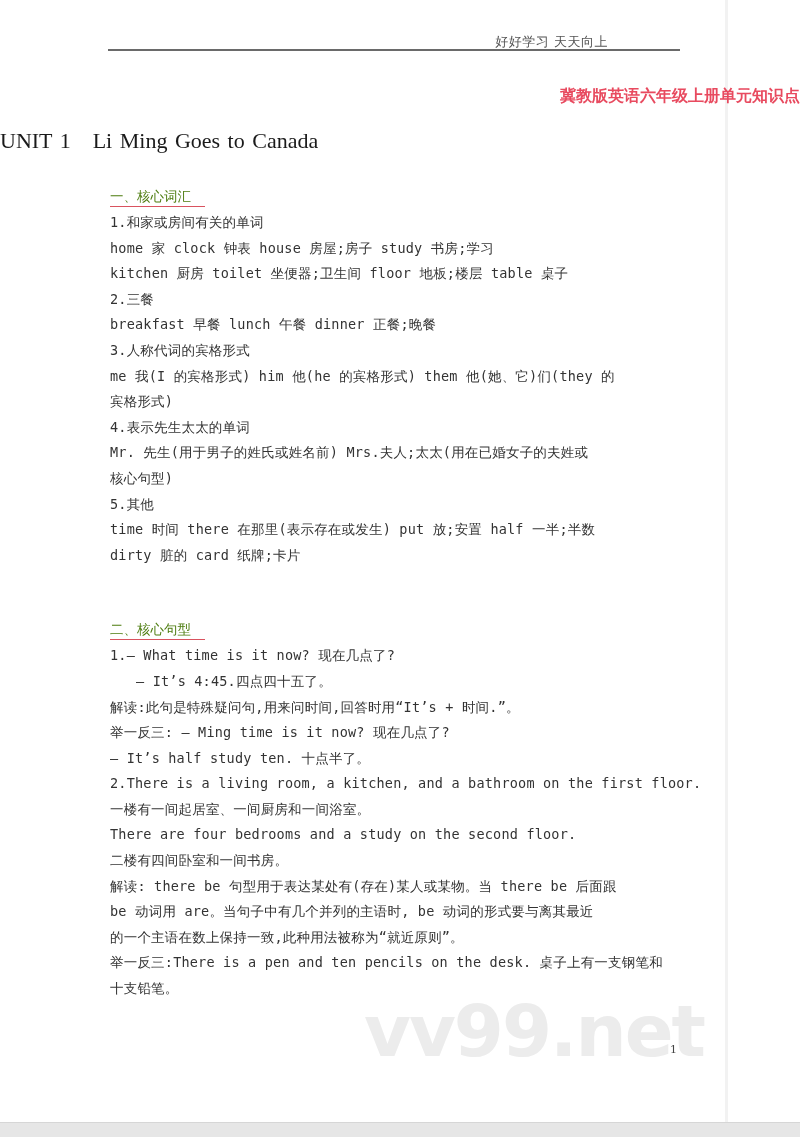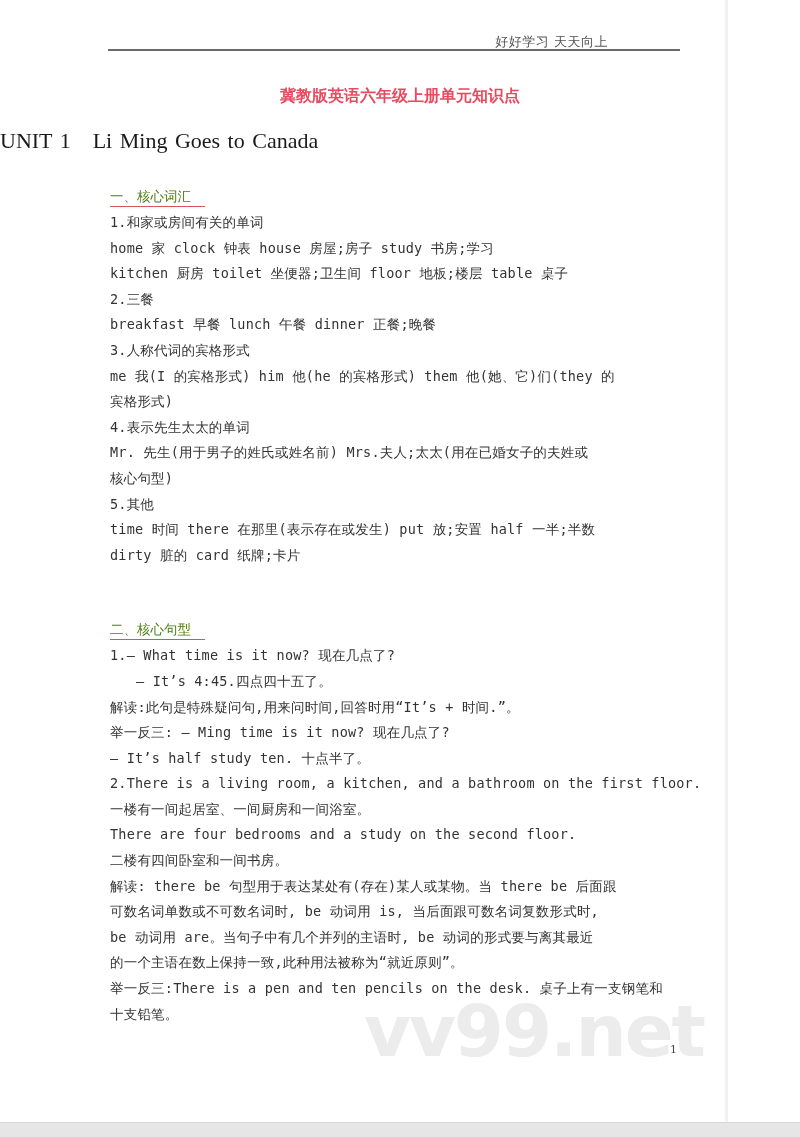--- a/index.html
+++ b/index.html
@@ -28,21 +28,21 @@
     font-size: 13px; color: #555555;
     font-family: "DejaVu Serif", serif;
     letter-spacing: 0.5px;
   }
   .header-rule {
     position: absolute; left: 108px; top: 49px; width: 572px; height: 2px;
     background: #6a6a6a;
   }
   .subtitle {
     position: absolute; left: 0; width: 800px; top: 86px;
-    text-align: center; font-size: 16px; font-weight: bold;
+    text-align: right; font-size: 16px; font-weight: bold;
     color: #e84a5f;
     font-family: "DejaVu Sans", sans-serif;
   }
   .title {
     position: absolute; left: 0; width: 800px; top: 121px;
     font-size: 22px; font-weight: normal;
     color: #1a1a1a;
     font-family: "Liberation Serif", serif;
     word-spacing: 2px;
     margin-top: 7px;
@@ -123,21 +123,20 @@
       <div class="line">1.— What time is it now? 现在几点了?</div>
       <div class="line indent">— It’s 4:45.四点四十五了。</div>
       <div class="line">解读:此句是特殊疑问句,用来问时间,回答时用“It’s + 时间.”。</div>
       <div class="line">举一反三: — Ming time is it now? 现在几点了?</div>
       <div class="line">— It’s half study ten. 十点半了。</div>
       <div class="line">2.There is a living room, a kitchen, and a bathroom on the first floor.</div>
       <div class="line">一楼有一间起居室、一间厨房和一间浴室。</div>
       <div class="line">There are four bedrooms and a study on the second floor.</div>
       <div class="line">二楼有四间卧室和一间书房。</div>
       <div class="line">解读: there be 句型用于表达某处有(存在)某人或某物。当 there be 后面跟</div>
-      <div class="line">可数名词单数或不可数名词时, be 动词用 is, 当后面跟可数名词复数形式时,</div>
       <div class="line">be 动词用 are。当句子中有几个并列的主语时, be 动词的形式要与离其最近</div>
       <div class="line">的一个主语在数上保持一致,此种用法被称为“就近原则”。</div>
       <div class="line">举一反三:There is a pen and ten pencils on the desk. 桌子上有一支钢笔和</div>
       <div class="line">十支铅笔。</div>
     </div>
   </div>
 
   <div class="watermark">vv99.net</div>
   <div class="page-number">1</div>
 </div>

